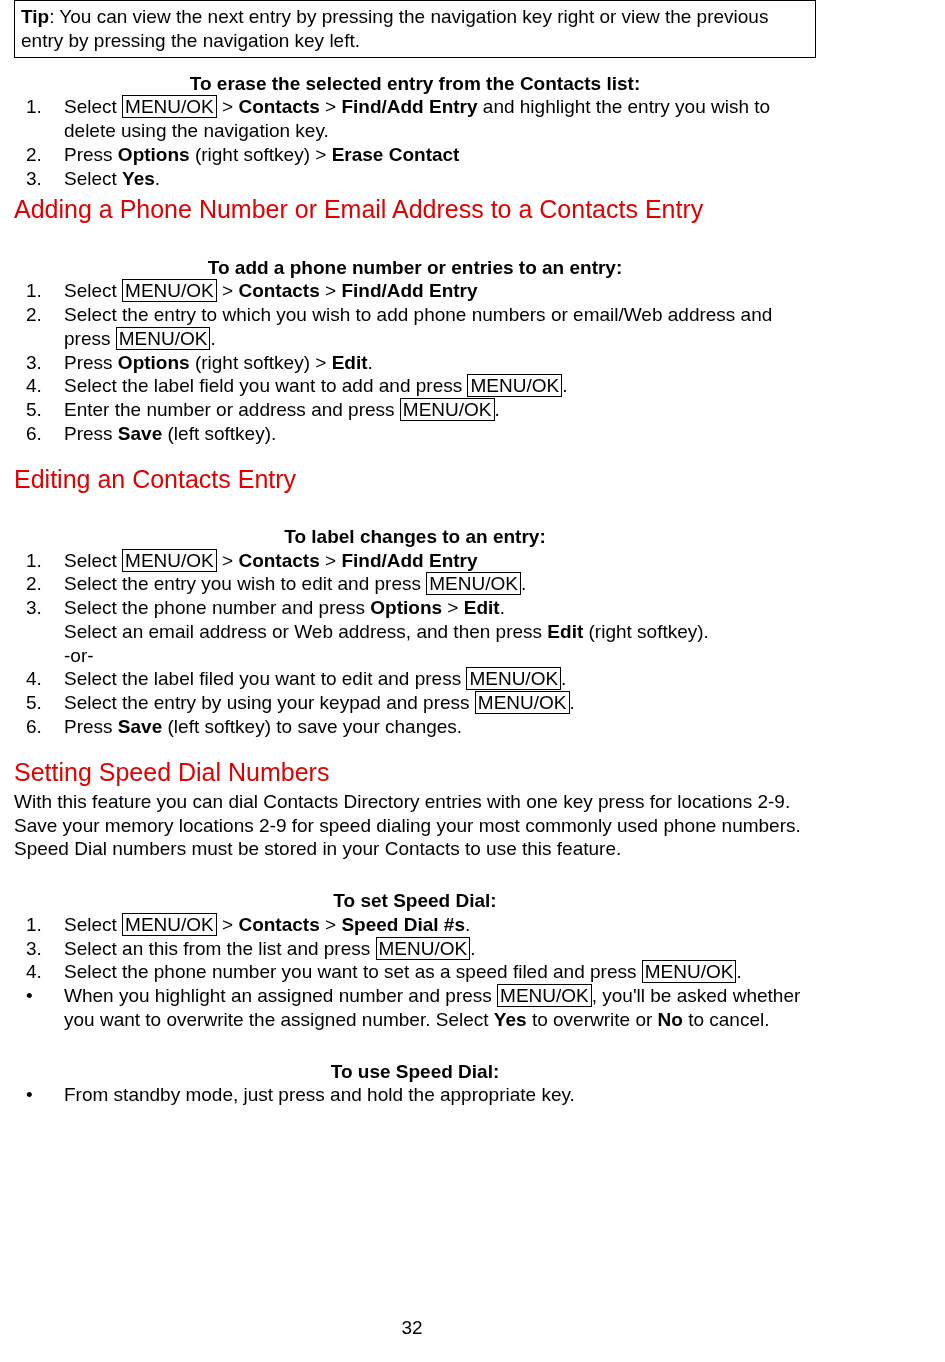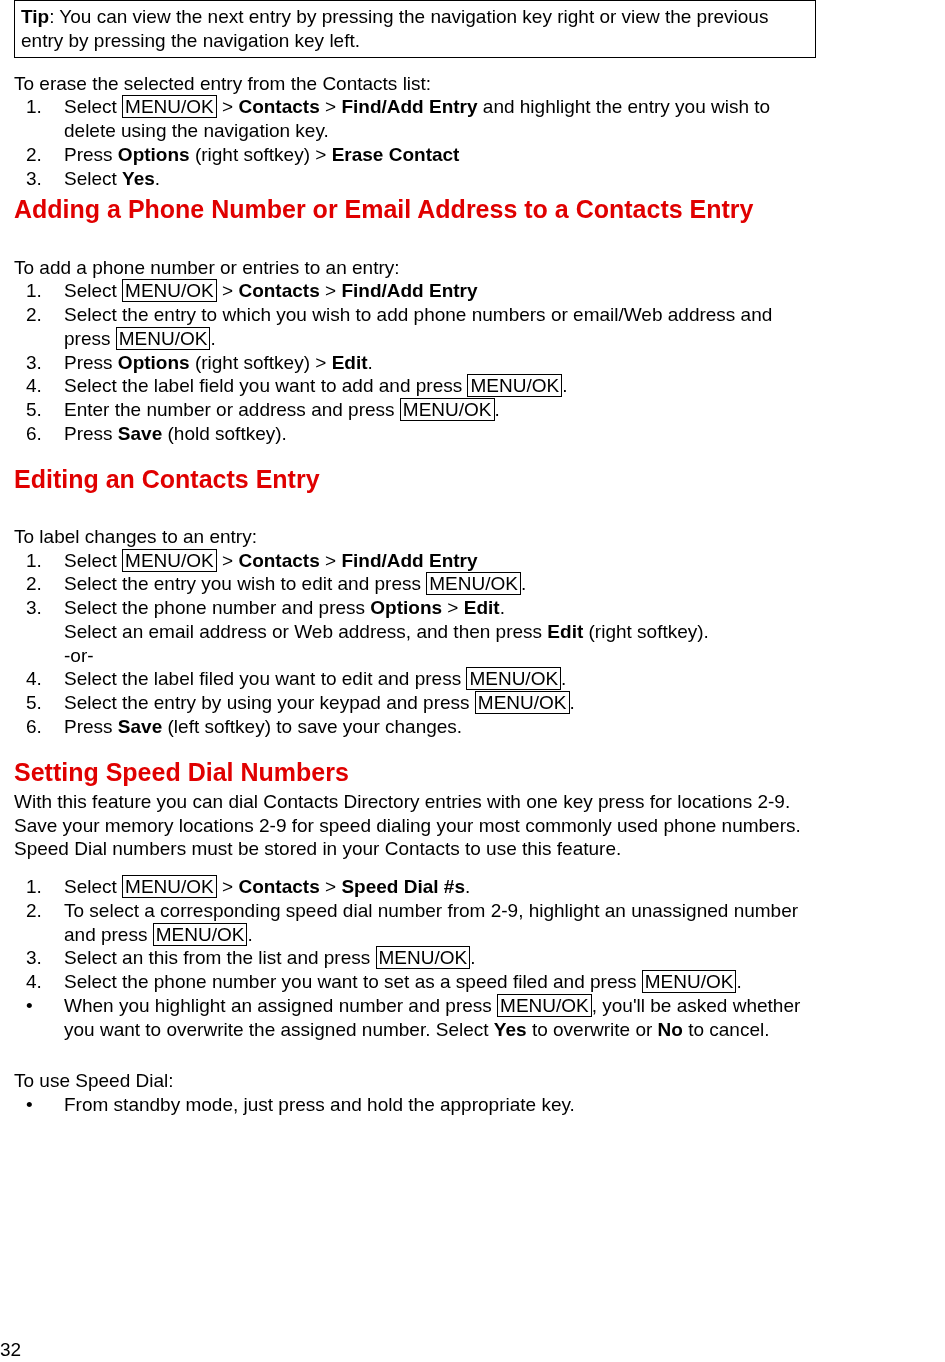--- a/index.html
+++ b/index.html
@@ -20,27 +20,28 @@
     position: relative;
   }
   .tip-box {
     border: 1.5px solid #000;
     padding: 4px 6px;
     margin-bottom: 14px;
   }
   .bold { font-weight: bold; }
   .red-heading {
     color: #e00000;
-    font-weight: bold;
+    font-weight: normal;
     font-size: 25px;
     margin: 4px 0 2px 0;
   }
   .section-title {
-    font-weight: normal;
+    font-weight: bold;
     margin-top: 14px;
+    text-align: center;
   }
   .li {
     padding-left: 50px;
     text-indent: -38px;
     margin-left: 0;
   }
   .li .num {
     display: inline-block;
     width: 38px;
     text-indent: 0;
@@ -58,23 +59,23 @@
   .boxed {
     border: 1px solid #000;
     padding: 0 2px;
     line-height: 1.1;
     display: inline;
   }
   .cont {
     padding-left: 50px;
   }
   .page-num {
-    text-align: left;
+    text-align: center;
     position: absolute;
-    bottom: 0;
+    bottom: 22px;
     left: 0; right: 0;
   }
   .gap { height: 14px; }
 </style>
 </head>
 <body>
 
 <div class="page">
 
   <div class="tip-box">
@@ -105,21 +106,21 @@
   <div class="li">
     <span class="num">3.</span><span>Press </span><span class="bold">Options</span><span> (right softkey) &gt; </span><span class="bold">Edit</span><span>.</span>
   </div>
   <div class="li">
     <span class="num">4.</span><span>Select the label field you want to add and press </span><span class="boxed">MENU/OK</span><span>.</span>
   </div>
   <div class="li">
     <span class="num">5.</span><span>Enter the number or address and press </span><span class="boxed">MENU/OK</span><span>.</span>
   </div>
   <div class="li">
-    <span class="num">6.</span><span>Press </span><span class="bold">Save</span><span> (hold softkey).</span>
+    <span class="num">6.</span><span>Press </span><span class="bold">Save</span><span> (left softkey).</span>
   </div>
 
   <div class="gap"></div>
   <div class="red-heading">Editing an Contacts Entry</div>
 
   <div class="gap"></div>
   <div class="section-title">To label changes to an entry:</div>
   <div class="li">
     <span class="num">1.</span><span>Select </span><span class="boxed">MENU/OK</span><span> &gt; </span><span class="bold">Contacts</span><span> &gt; </span><span class="bold">Find/Add Entry</span>
   </div>
@@ -141,25 +142,23 @@
   </div>
   <div class="li">
     <span class="num">6.</span><span>Press </span><span class="bold">Save</span><span> (left softkey) to save your changes.</span>
   </div>
 
   <div class="gap"></div>
   <div class="red-heading">Setting Speed Dial Numbers</div>
   <div>With this feature you can dial Contacts Directory entries with one key press for locations 2-9. Save your memory locations 2-9 for speed dialing your most commonly used phone numbers. Speed Dial numbers must be stored in your Contacts to use this feature.</div>
 
   <div class="gap"></div>
+  <div class="section-title">To set Speed Dial:</div>
   <div class="li">
     <span class="num">1.</span><span>Select </span><span class="boxed">MENU/OK</span><span> &gt; </span><span class="bold">Contacts</span><span> &gt; </span><span class="bold">Speed Dial #s</span><span>.</span>
-  </div>
-  <div class="li">
-    <span class="num">2.</span><span>To select a corresponding speed dial number from 2-9, highlight an unassigned number and press </span><span class="boxed">MENU/OK</span><span>.</span>
   </div>
   <div class="li">
     <span class="num">3.</span><span>Select an this from the list and press </span><span class="boxed">MENU/OK</span><span>.</span>
   </div>
   <div class="li">
     <span class="num">4.</span><span>Select the phone number you want to set as a speed filed and press </span><span class="boxed">MENU/OK</span><span>.</span>
   </div>
   <div class="bullet">
     <span class="dot">•</span><span>When you highlight an assigned number and press </span><span class="boxed">MENU/OK</span><span>, you'll be asked whether you want to overwrite the assigned number. Select </span><span class="bold">Yes</span><span> to overwrite or </span><span class="bold">No</span><span> to cancel.</span>
   </div>

